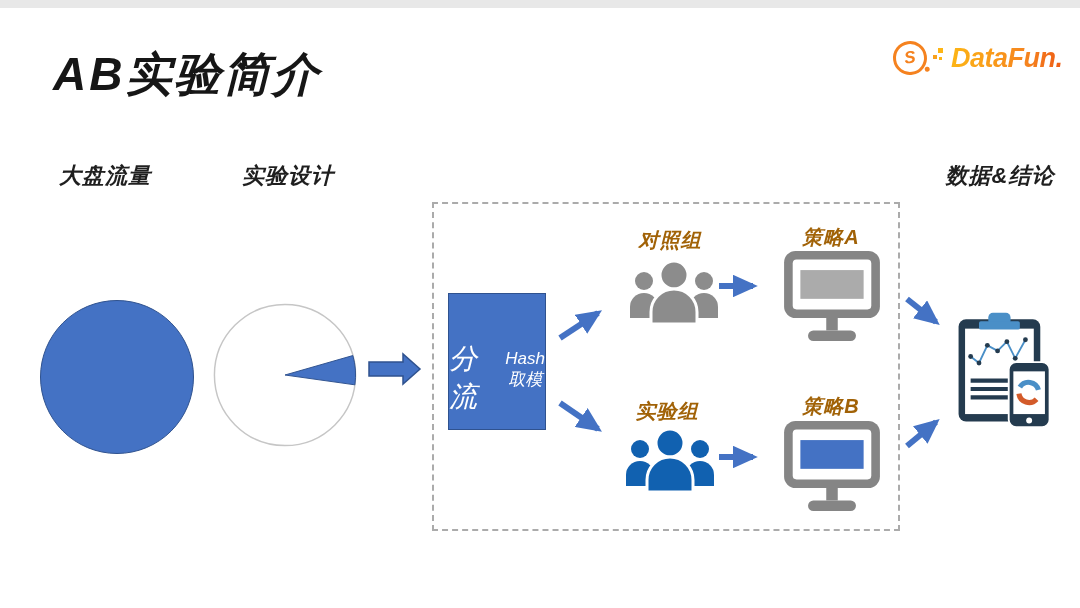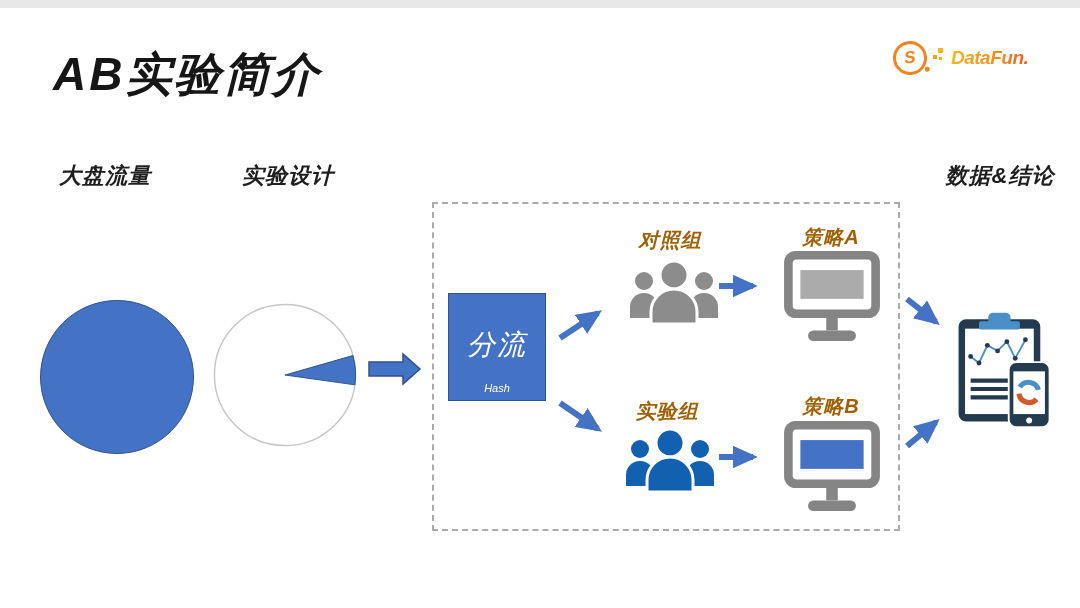--- a/index.html
+++ b/index.html
@@ -25,21 +25,21 @@
   .logo-badge::after{
     content:"";position:absolute;right:-4px;bottom:-2px;width:5px;height:5px;
     border-radius:50%;background:var(--brand-orange,#F5821F);
   }
   .logo-pixels{position:relative;width:12px;height:26px;}
   .logo-pixels i{position:absolute;display:block;background:var(--brand-yellow,#FDB515);}
   .logo-pixels i:nth-child(1){width:5px;height:5px;left:5px;top:3px;}
   .logo-pixels i:nth-child(2){width:4px;height:4px;left:0;top:10px;background:#F9A11B;}
   .logo-pixels i:nth-child(3){width:3px;height:3px;left:6px;top:12px;}
   .logo-brand{
-    font-size:19px;font-weight:800;font-style:italic;letter-spacing:-0.5px;
+    font-size:27px;font-weight:800;font-style:italic;letter-spacing:-0.5px;
     color:var(--brand-orange,#F5821F);
   }
   @supports ((-webkit-background-clip:text) or (background-clip:text)){
     .logo-brand{
       background:linear-gradient(90deg,var(--brand-yellow,#FDB515),var(--brand-orange,#F5821F) 70%,#ee5a13);
       -webkit-background-clip:text;background-clip:text;color:transparent;
     }
   }
   
   .stage-label{
@@ -51,26 +51,26 @@
     left:40px;top:292px;width:154px;height:154px;border-radius:50%;
     background:var(--accent-blue,#4472C4);border:1px solid var(--accent-blue-dark,#2F528F);
     box-sizing:border-box;
   }
   .pie{left:212px;top:294px;width:146px;height:146px;}
   .dashed-box{
     left:432px;top:194px;width:468px;height:329px;
     border:2px dashed var(--border-gray,#ABABAB);box-sizing:border-box;
   }
   .split-box{
-    left:448px;top:285px;width:98px;height:108px;background:var(--accent-blue,#4472C4);
+    left:448px;top:285px;width:98px;height:137px;background:var(--accent-blue,#4472C4);
     border:1px solid var(--accent-blue-dark,#2F528F);box-sizing:border-box;
-    display:flex;flex-direction:column;align-items:center;color:#fff;
+    display:flex;flex-direction:row;align-items:center;color:#fff;
   }
   .split-title{margin-top:32px;font-size:28px;font-style:italic;letter-spacing:2px;}
-  .split-sub{margin-top:14px;font-size:11px;font-style:italic;line-height:21px;text-align:center;}
+  .split-sub{margin-top:14px;font-size:17px;font-style:italic;line-height:21px;text-align:center;}
   
   .node-label{
     transform:translateX(-50%);font-size:20px;font-style:italic;font-weight:600;
     color:#a16207;white-space:nowrap;letter-spacing:1px;
   }
   
   .people{width:92px;height:66px;}
   .people-gray{color:var(--people-gray,#8C8C8C);}
   .people-blue{color:var(--people-blue,#1161B0);}
   .monitor .frame{fill:var(--monitor-gray,#858585);}

